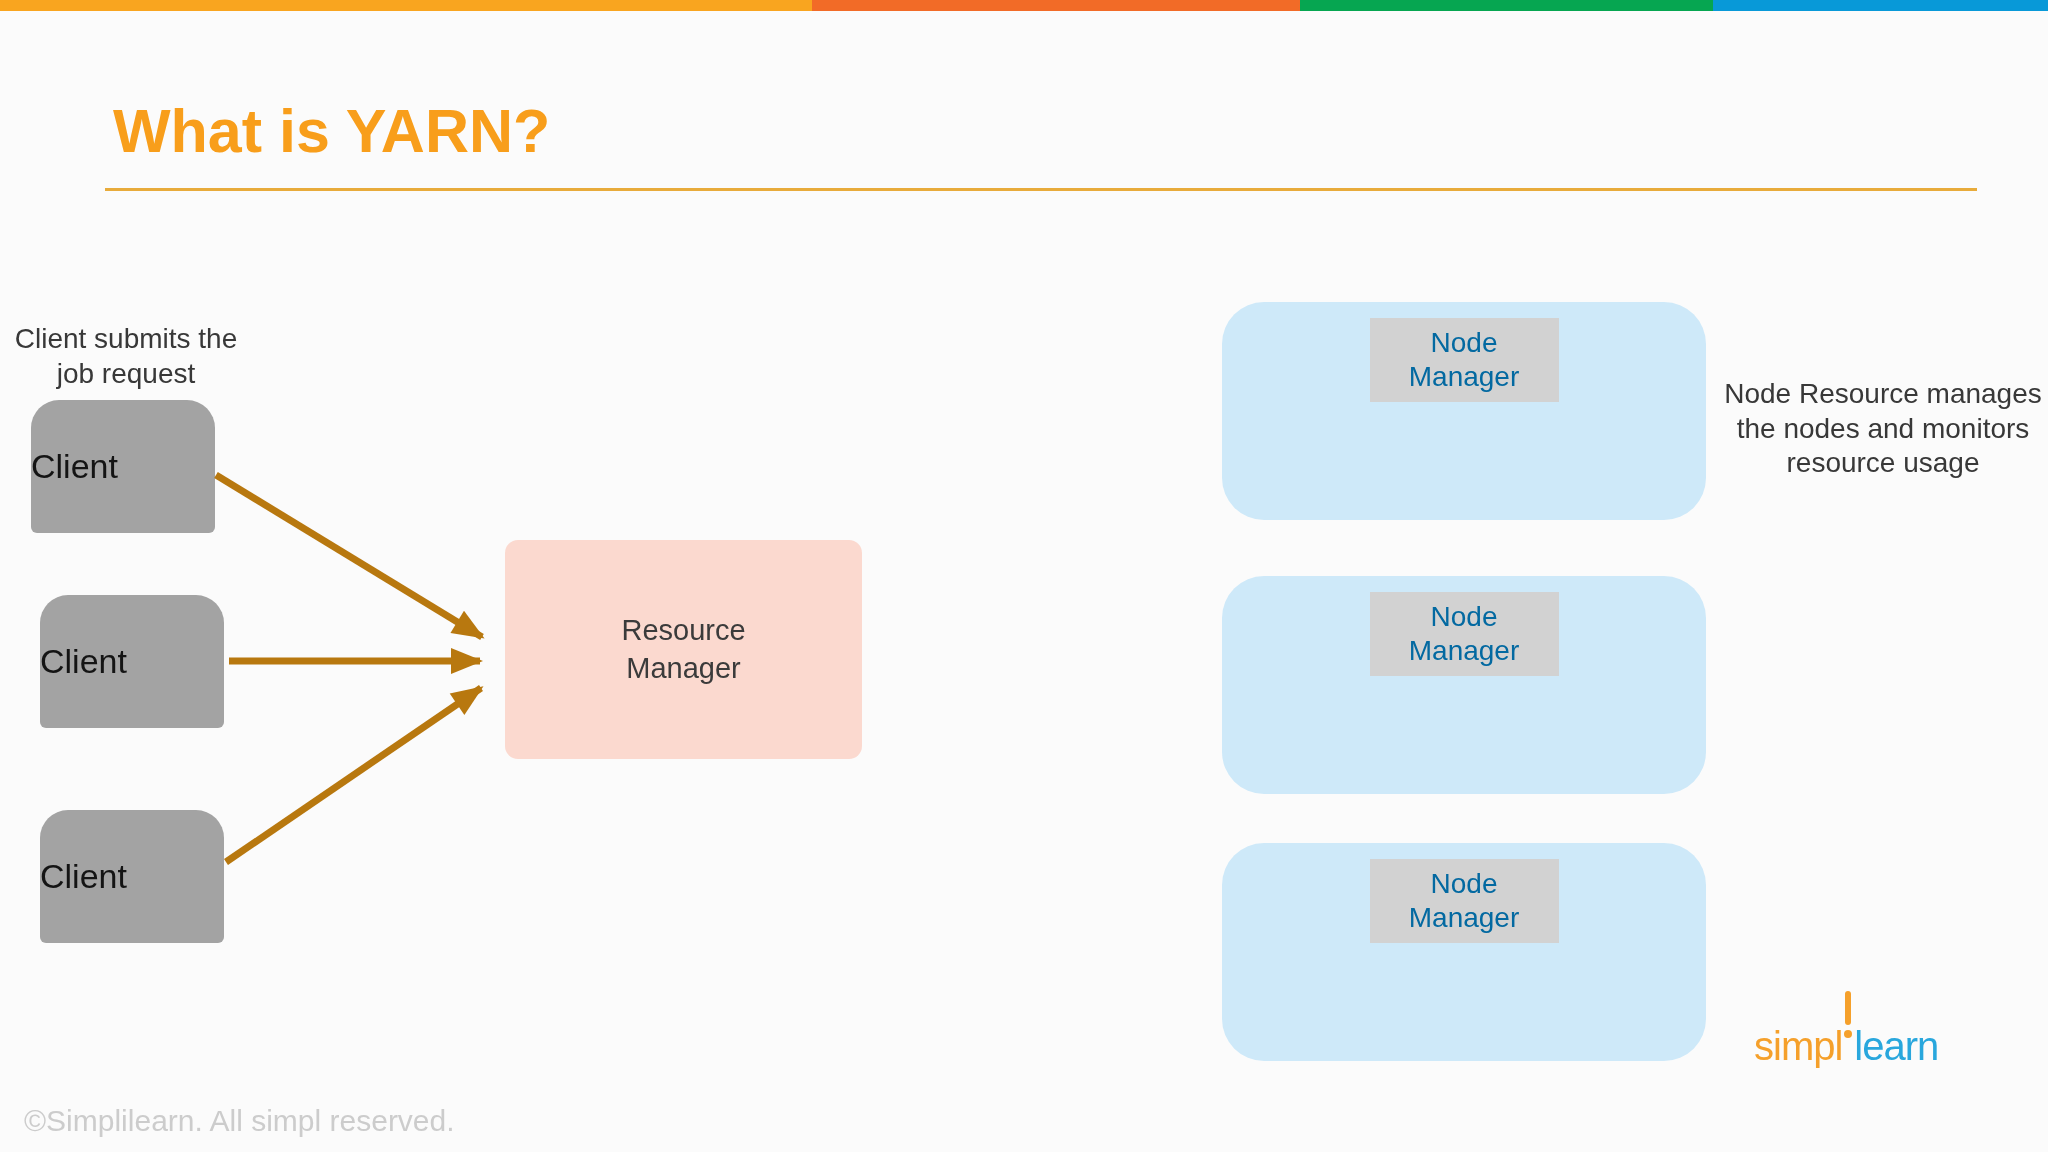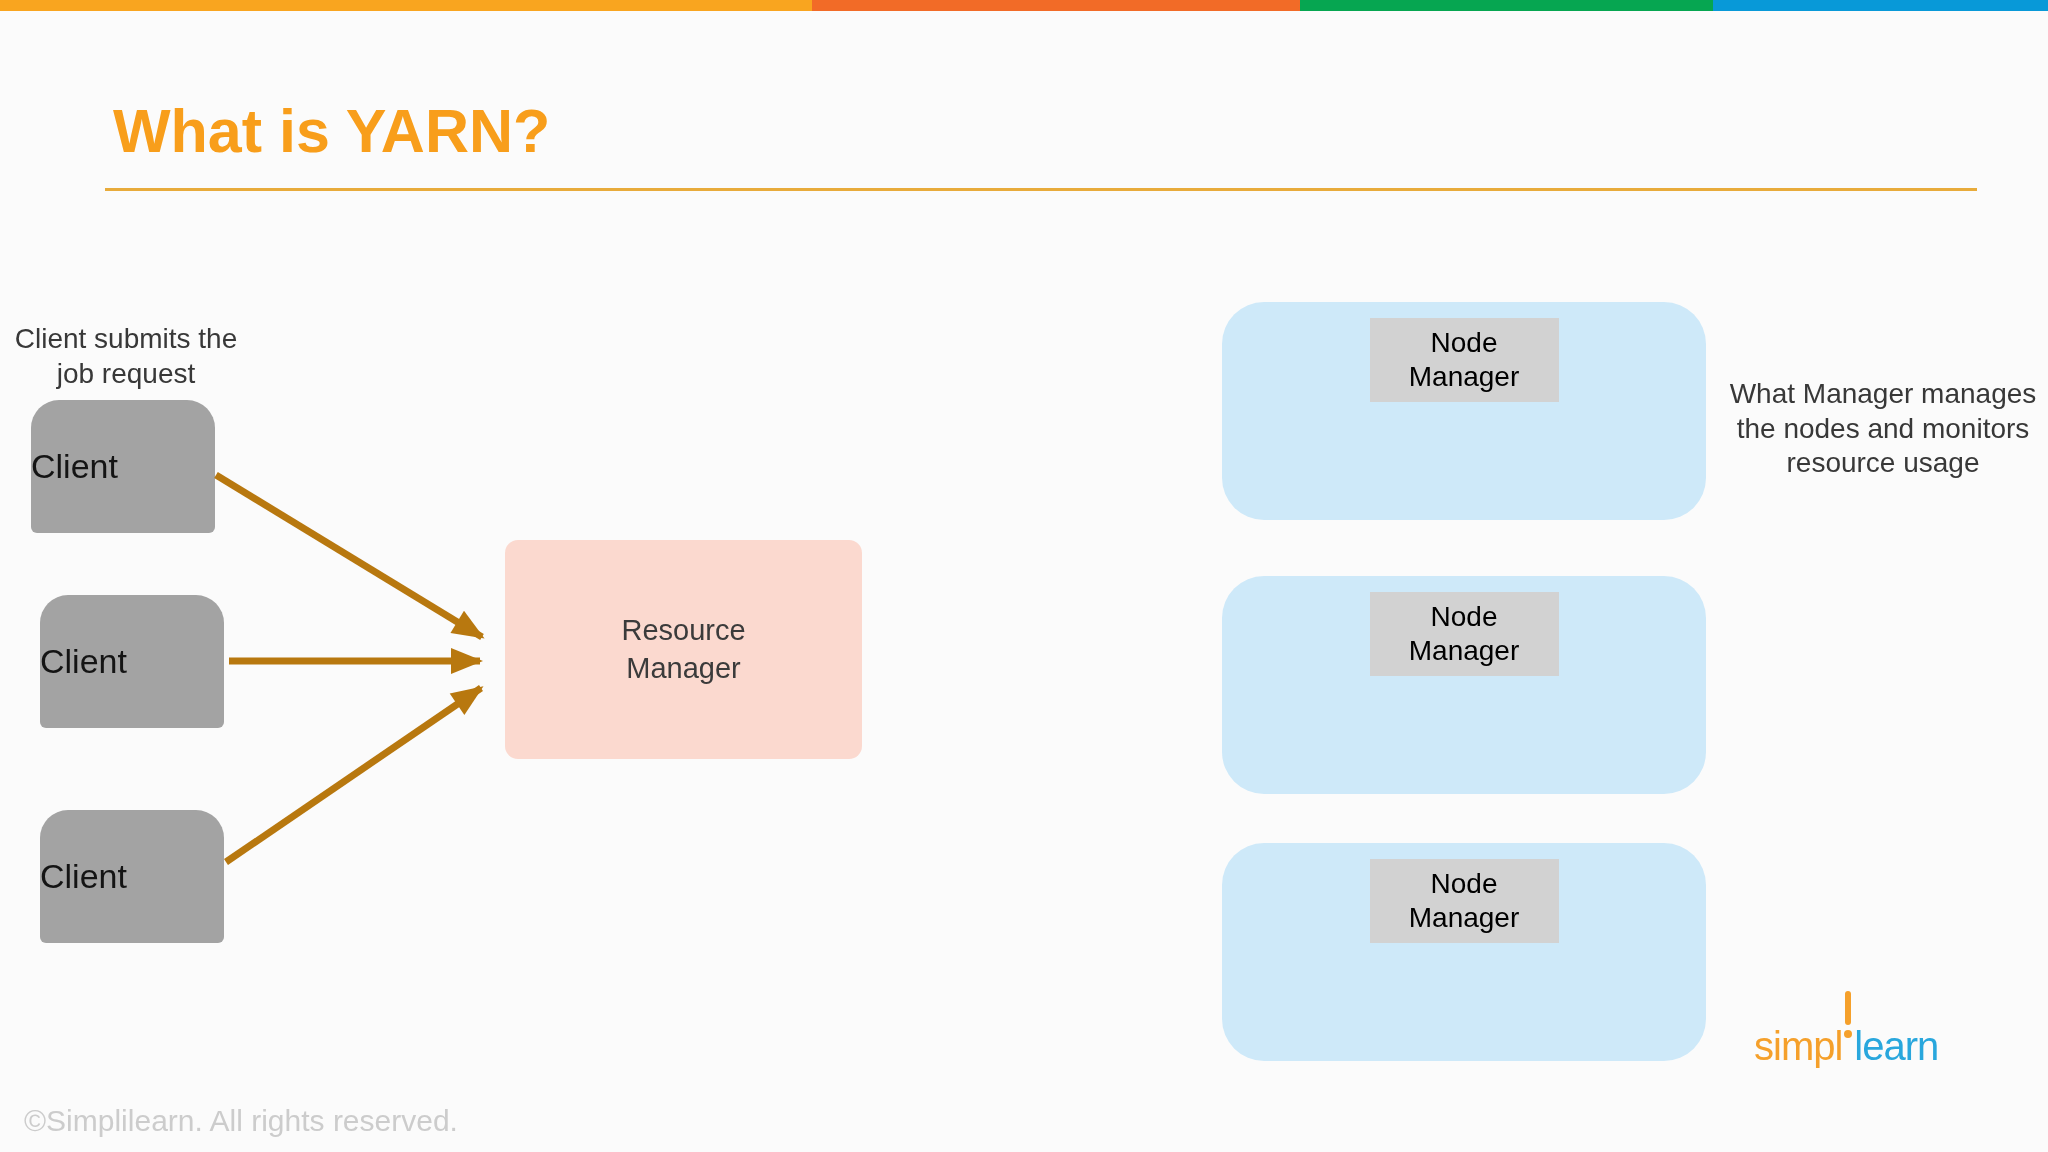--- a/index.html
+++ b/index.html
@@ -82,21 +82,21 @@
     display: flex; justify-content: center; align-items: flex-start;
   }
   .nm-1 { top: 302px; }
   .nm-2 { top: 576px; }
   .nm-3 { top: 843px; }
   .nm-label {
     margin-top: 16px;
     width: 189px; height: 84px;
     background: #D2D2D2;
     display: flex; align-items: center; justify-content: center;
-    font-size: 28px; color: #000000;
+    font-size: 28px; color: #0369a1;
     text-align: center; line-height: 1.22;
     white-space: pre-line;
   }
   .nm-caption { left: 1718px; top: 353px; width: 330px; }
   .client-caption { left: 8px; top: 298px; width: 236px; }
 
   
   .arrows { position: absolute; left: 0; top: 0; width: 2048px; height: 1152px; pointer-events: none; }
 
   
@@ -174,23 +174,23 @@
   </div>
   <div class="nm-box nm-2">
     <div class="nm-label">Node
 Manager</div>
   </div>
   <div class="nm-box nm-3">
     <div class="nm-label">Node
 Manager</div>
   </div>
 
-  <div class="caption nm-caption">What Manager manages
+  <div class="caption nm-caption">Node Resource manages
 the nodes and monitors
 resource usage</div>
 
-  <div class="copyright">©Simplilearn. All rights reserved.</div>
+  <div class="copyright">©Simplilearn. All simpl reserved.</div>
 
   <div class="logo">
     <span class="p1">simpl</span><span class="logo-i"><span class="bar"></span><span class="dot"></span></span><span class="p2">learn</span>
   </div>
 
 </div>
 
 </body></html>

